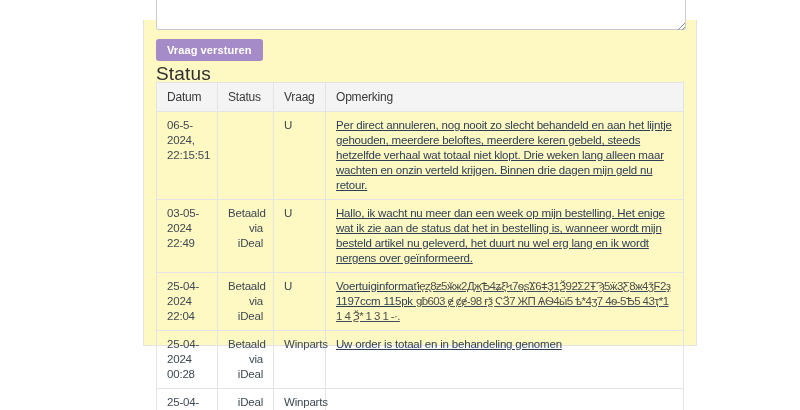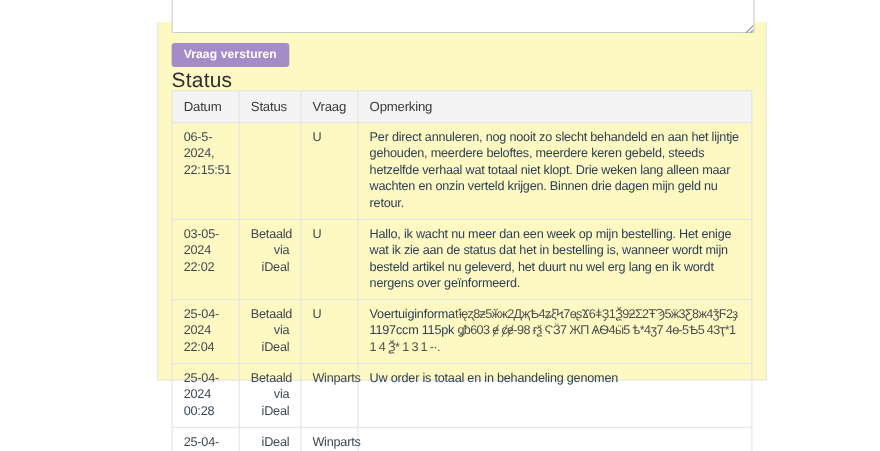--- a/index.html
+++ b/index.html
@@ -44,21 +44,21 @@
     border:1px solid #e3e4e6; vertical-align:top; text-align:left;
   }
   .status-table th {
     background:#f4f4f5; color:#37393b; font-weight:500; font-size:12px;
     padding:7px 10px 7px 10px;
   }
   .status-table td { padding:6px 10px; line-height:15px; }
   td.c-datum  { white-space:pre-line; color:#3e4852; }
   td.c-status { white-space:pre-line; color:#3e4852;text-align:right; }
   td.c-door   { color:#3e4852; }
-  td.c-opm    { color:#2f4054; }
+  td.c-opm    { color:#2f4054;text-decoration:underline; }
   .scrambled  { filter:blur(0.6px); letter-spacing:-0.6px; color:#3c3f42; opacity:.92; }
 </style>
 </head>
 <body>
 
 <div class="page">
   <div class="card">
 
     <textarea class="question-textarea" style=""></textarea>
     <svg class="resize-grip" viewBox="0 0 9 9">
@@ -89,21 +89,21 @@
         <tr>
           <td class="c-datum">06-5-2024,
 22:15:51</td>
           <td class="c-status"></td>
           <td class="c-door">U</td>
           <td class="c-opm">Per direct annuleren, nog nooit zo slecht behandeld en aan het lijntje gehouden, meerdere beloftes, meerdere keren gebeld, steeds hetzelfde verhaal wat totaal niet klopt. Drie weken lang alleen maar wachten en onzin verteld krijgen. Binnen drie dagen mijn geld nu retour.</td>
         </tr>
         <tr>
           <td class="c-datum">03-05-
 2024
-22:02</td>
+22:49</td>
           <td class="c-status">Betaald
 via iDeal</td>
           <td class="c-door">U</td>
           <td class="c-opm">Hallo, ik wacht nu meer dan een week op mijn bestelling. Het enige wat ik zie aan de status dat het in bestelling is, wanneer wordt mijn besteld artikel nu geleverd, het duurt nu wel erg lang en ik wordt nergens over geïnformeerd.</td>
         </tr>
         <tr>
           <td class="c-datum">25-04-
 2024
 22:04</td>
           <td class="c-status">Betaald

